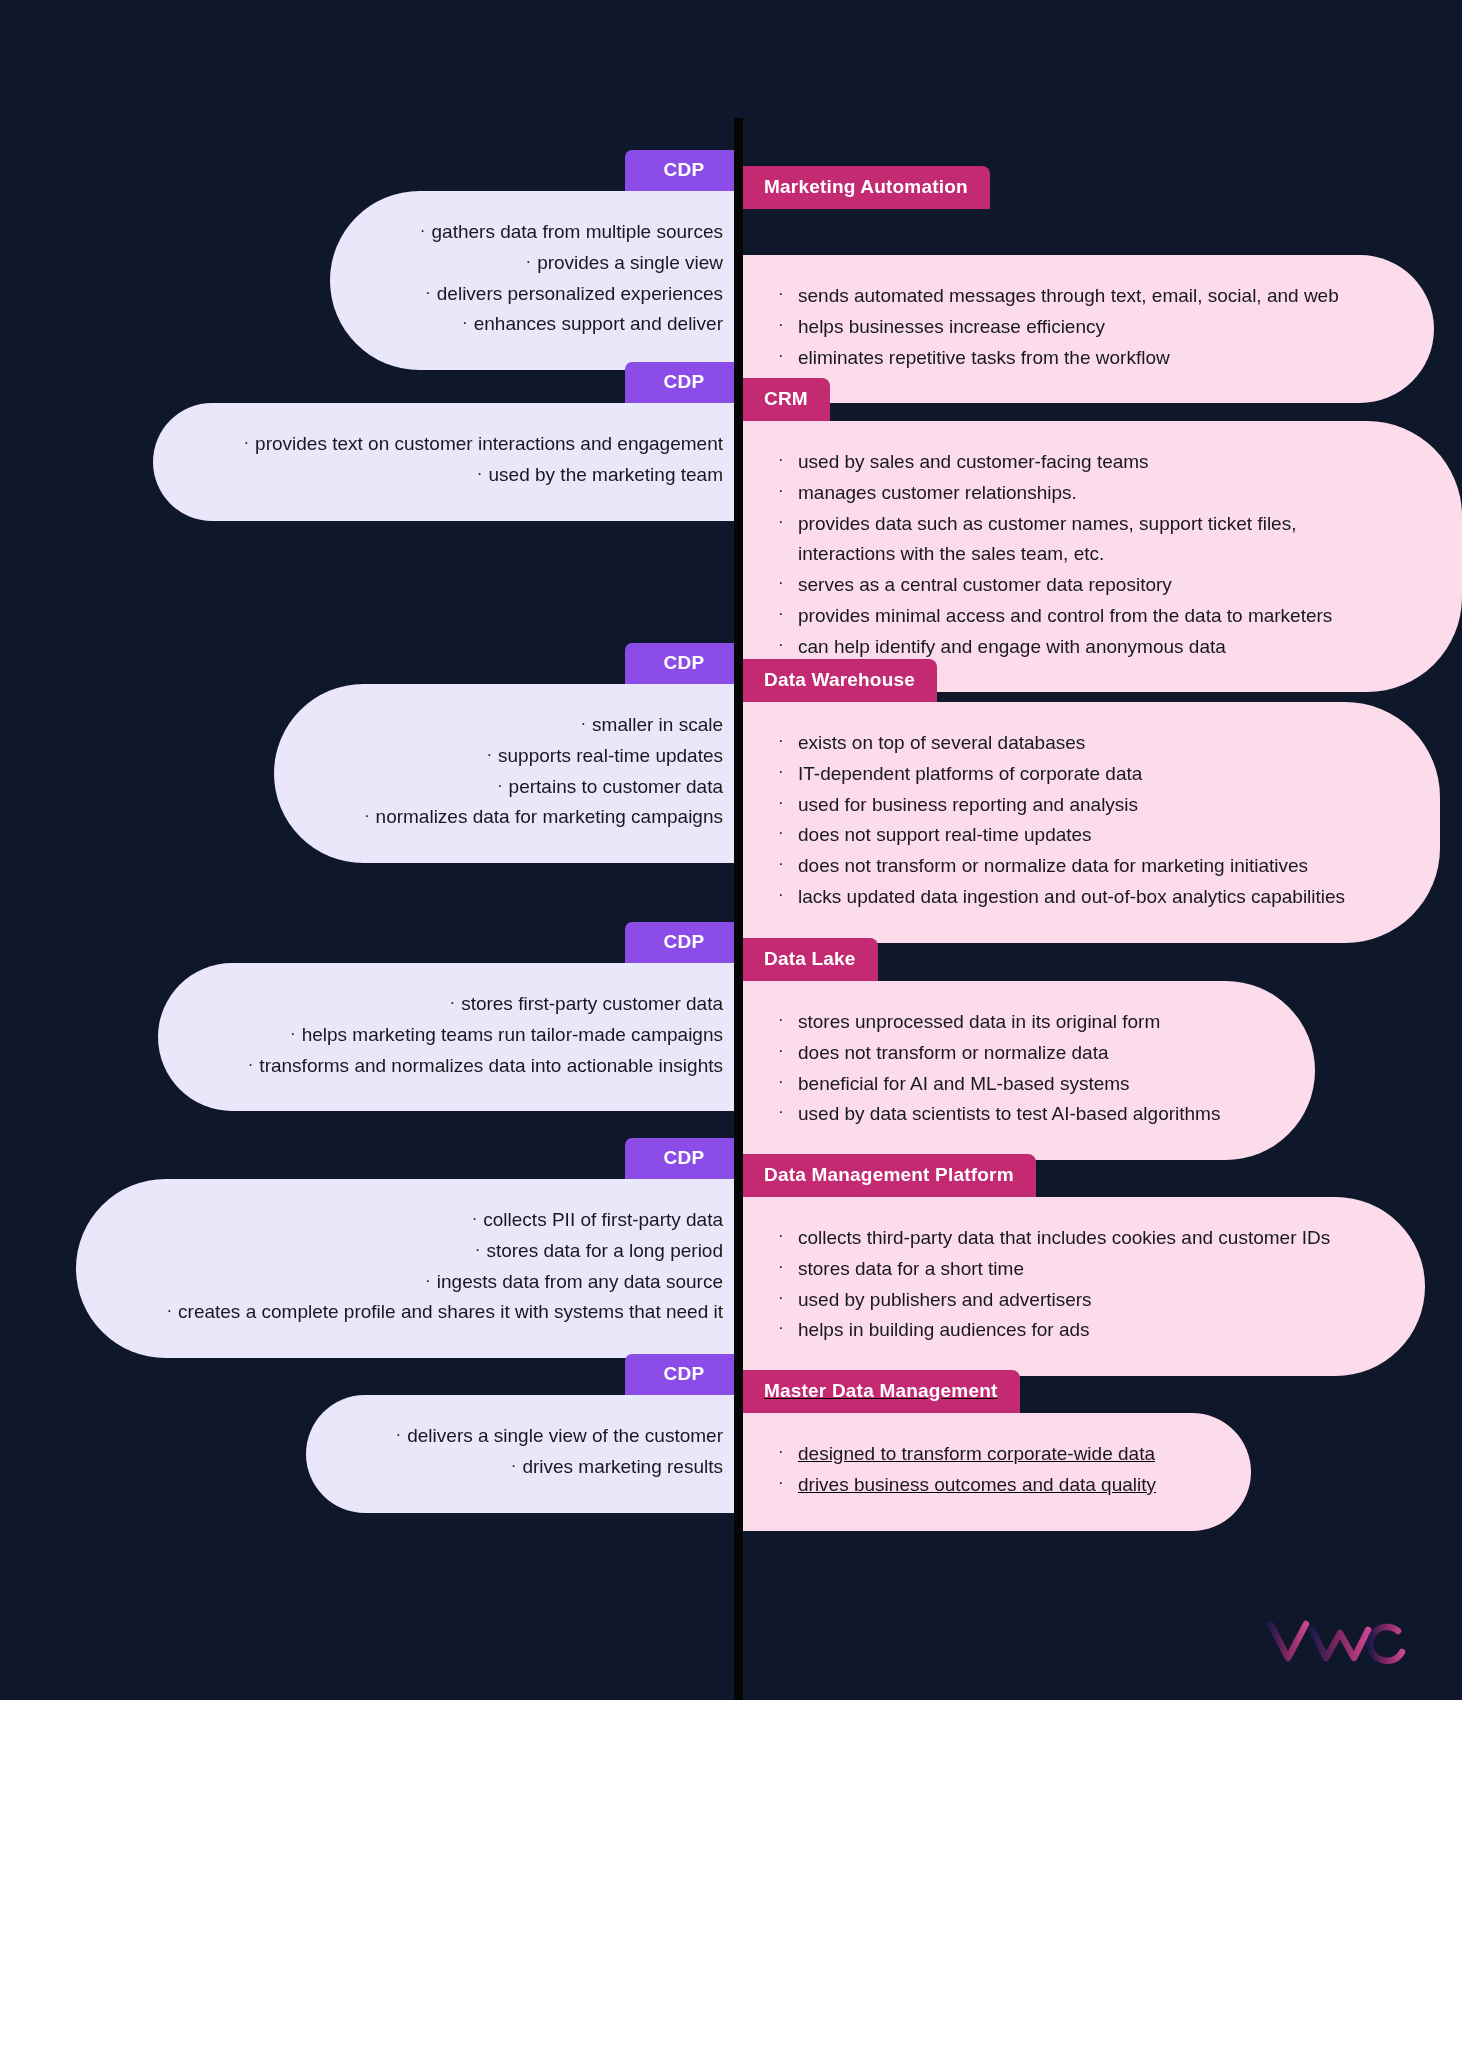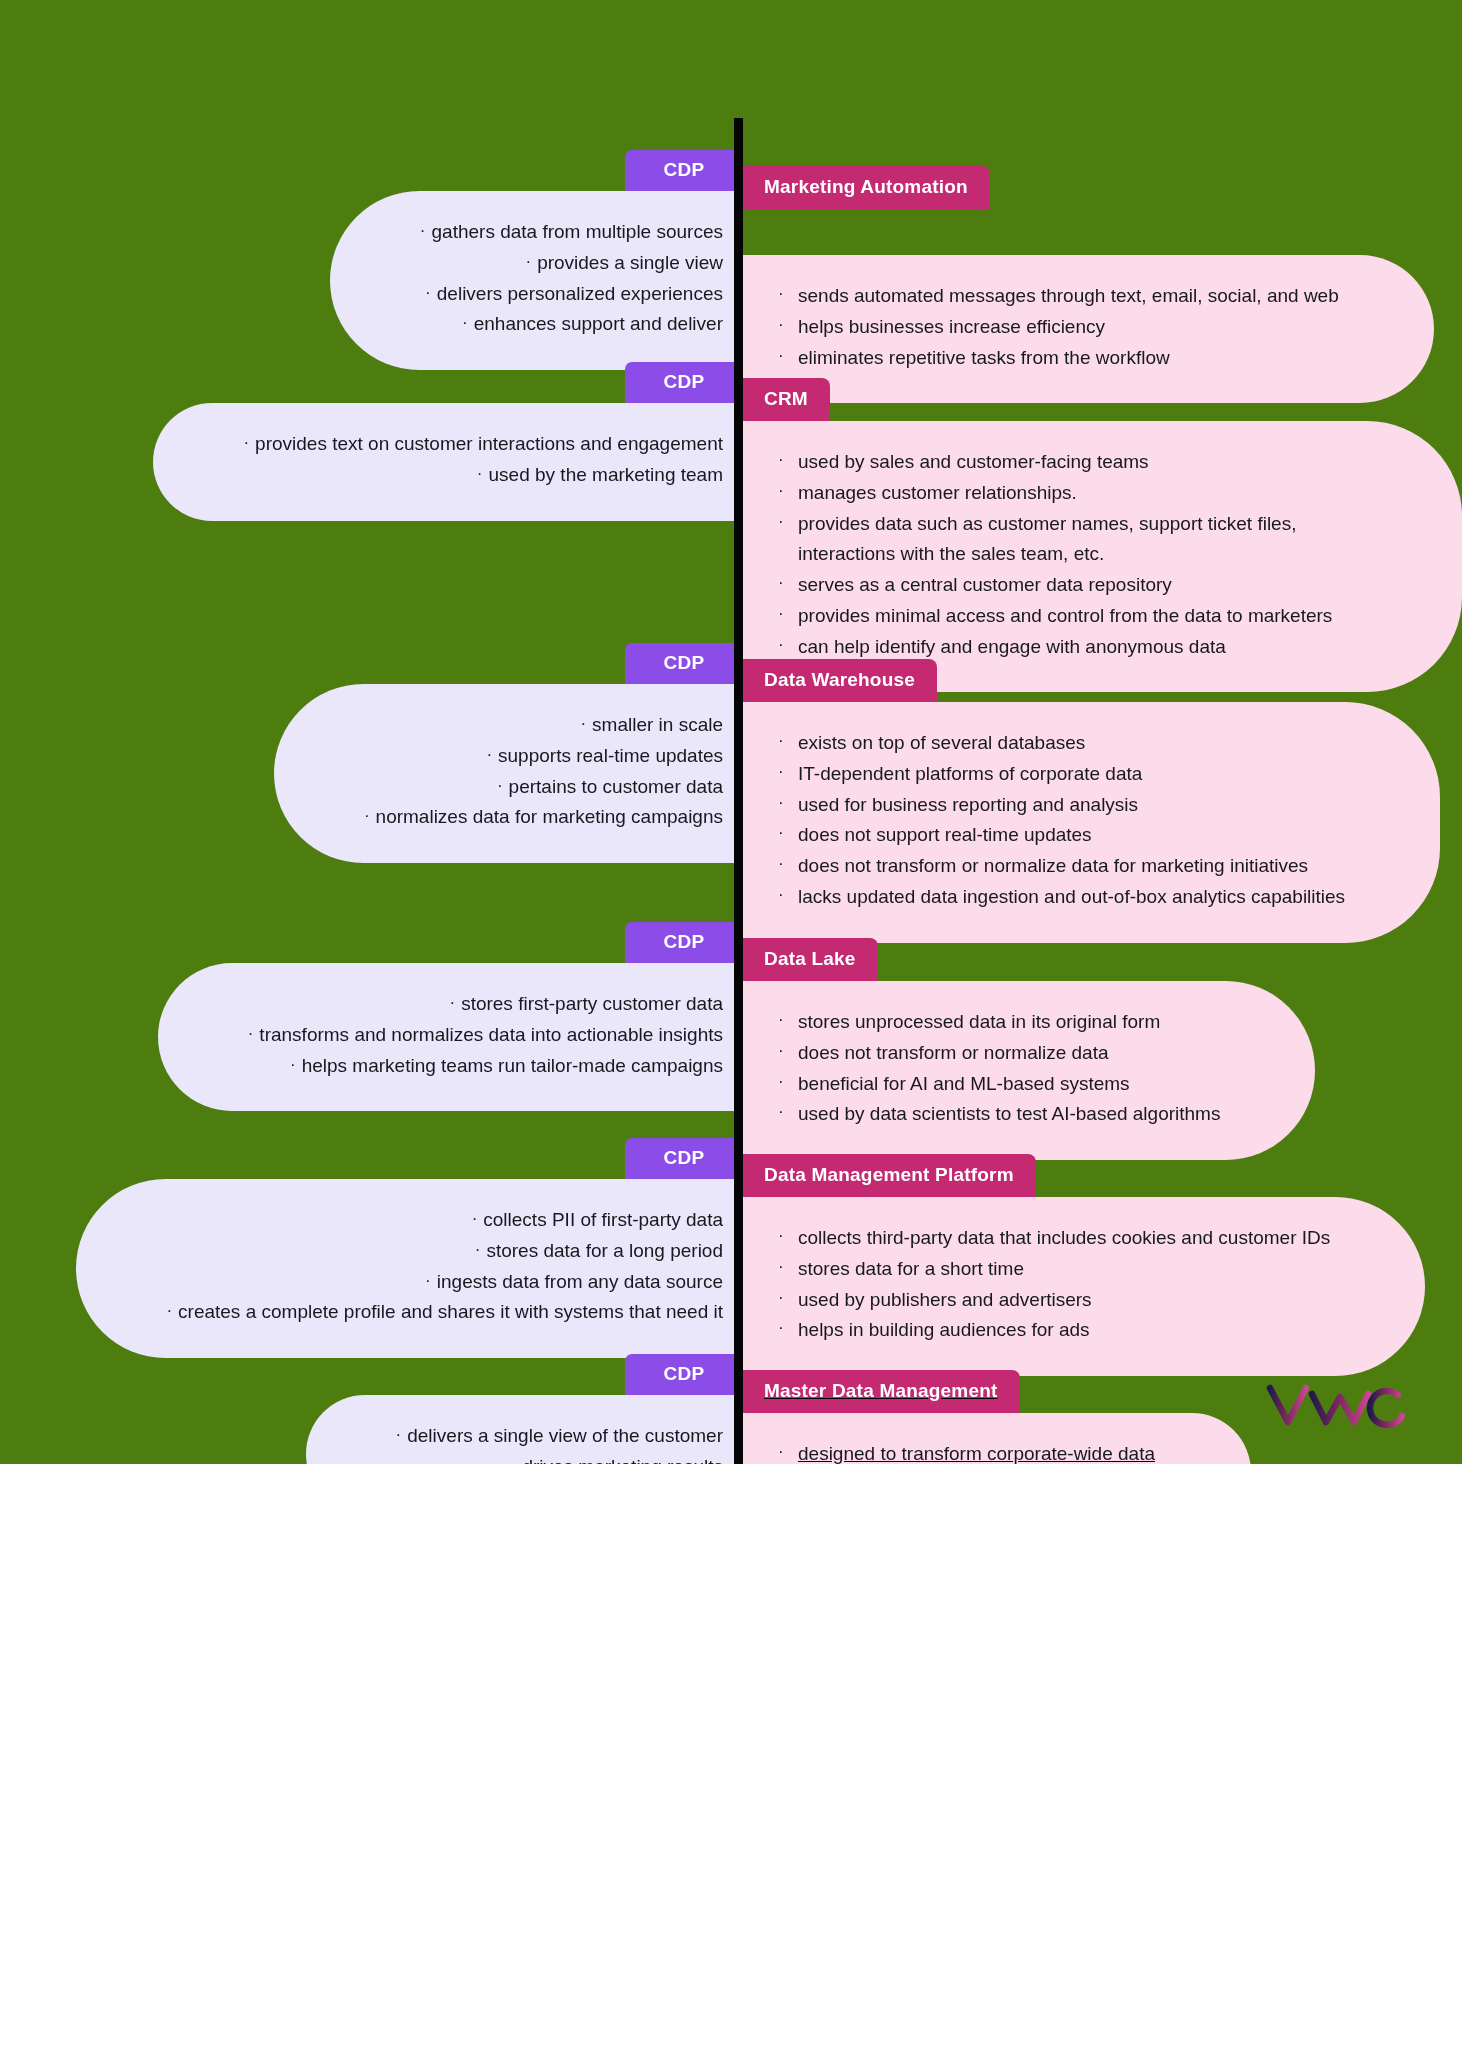--- a/index.html
+++ b/index.html
@@ -7,22 +7,22 @@
   html, body {
     width: 1462px;
     height: 2048px;
     background: #ffffff;
     font-family: "Liberation Sans", sans-serif;
   }
 
   #canvas {
     position: relative;
     width: 1462px;
-    height: 1464px;
-    background: #4d7c0f;
+    height: 1700px;
+    background: #0f172a;
     overflow: hidden;
   }
 
   
   .timeline-bar {
     position: absolute;
     left: 734px;
     top: 118px;
     width: 9px;
     height: 1820px;
@@ -226,22 +226,22 @@
             <li class="wide"><span class="bullet">·</span><span>does not transform or normalize data for marketing initiatives</span></li>
             <li class="wide"><span class="bullet">·</span><span>lacks updated data ingestion and out-of-box analytics capabilities</span></li>
           </ul>
         </div>
       </div>
       <div class="left-wrap" style="top: 922px;">
         <div class="cdp-tag">CDP</div>
         <div class="left-panel">
           <ul>
             <li><span class="bullet">·</span><span>stores first-party customer data</span></li>
+            <li><span class="bullet">·</span><span>helps marketing teams run tailor-made campaigns</span></li>
             <li><span class="bullet">·</span><span>transforms and normalizes data into actionable insights</span></li>
-            <li><span class="bullet">·</span><span>helps marketing teams run tailor-made campaigns</span></li>
           </ul>
         </div>
       </div>
       <div class="right-wrap" style="top: 938px;">
         <div class="right-tag">Data Lake</div>
         <div class="right-panel">
           <ul>
             <li><span class="bullet">·</span><span>stores unprocessed data in its original form</span></li>
             <li><span class="bullet">·</span><span>does not transform or normalize data</span></li>
             <li><span class="bullet">·</span><span>beneficial for AI and ML-based systems</span></li>

